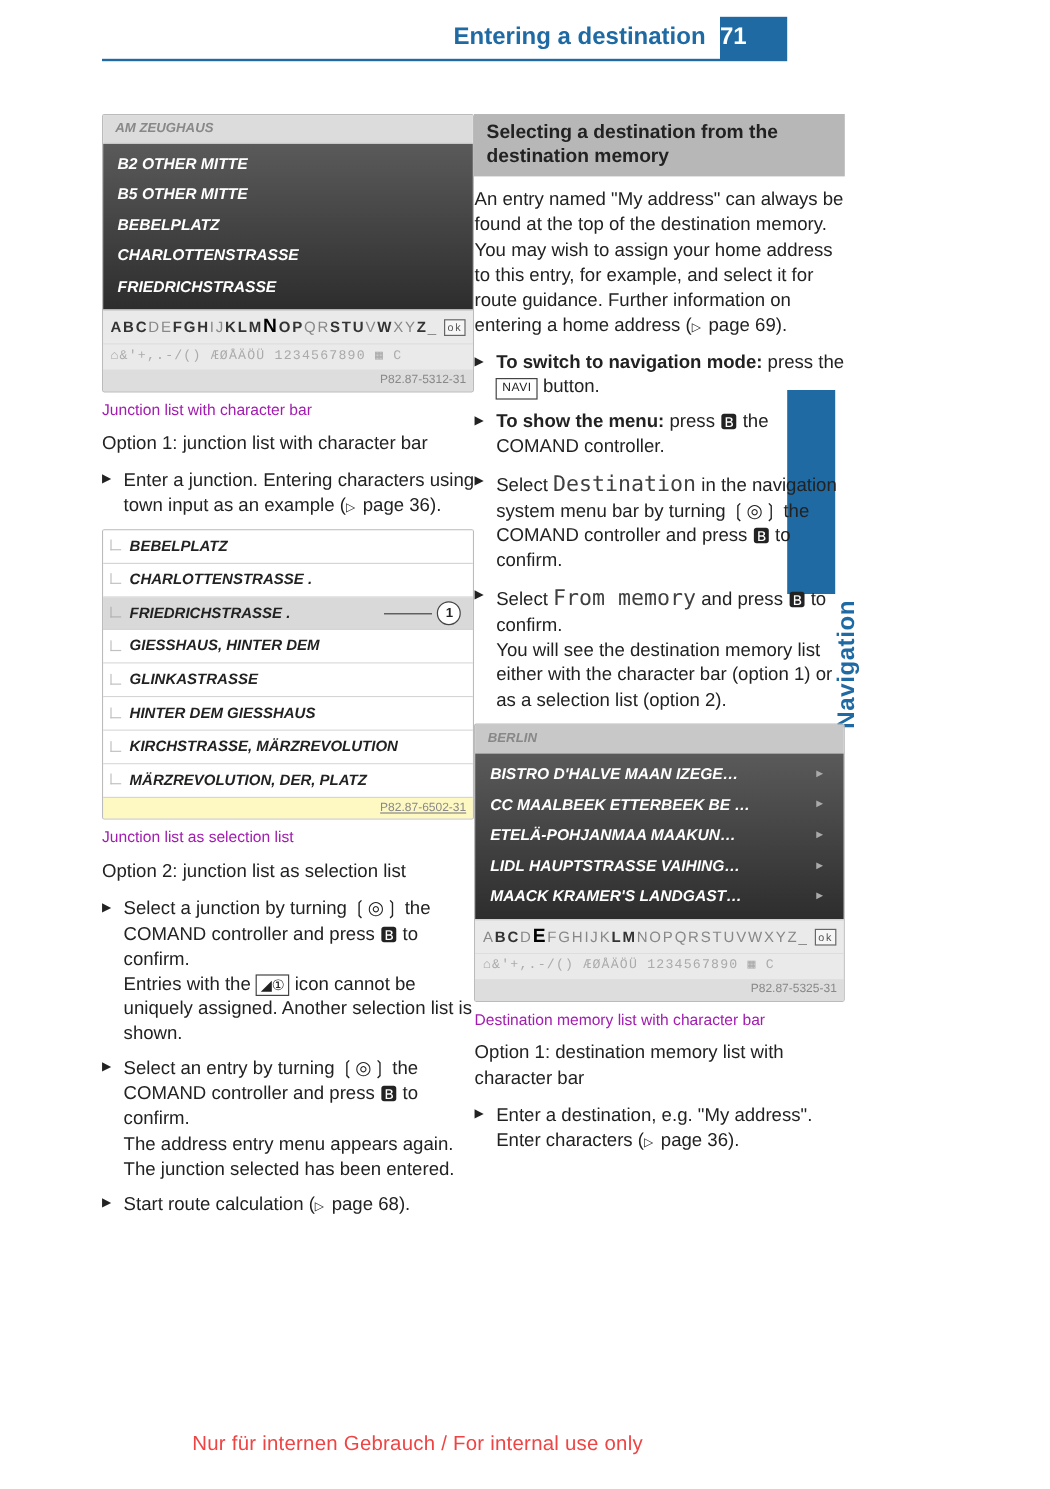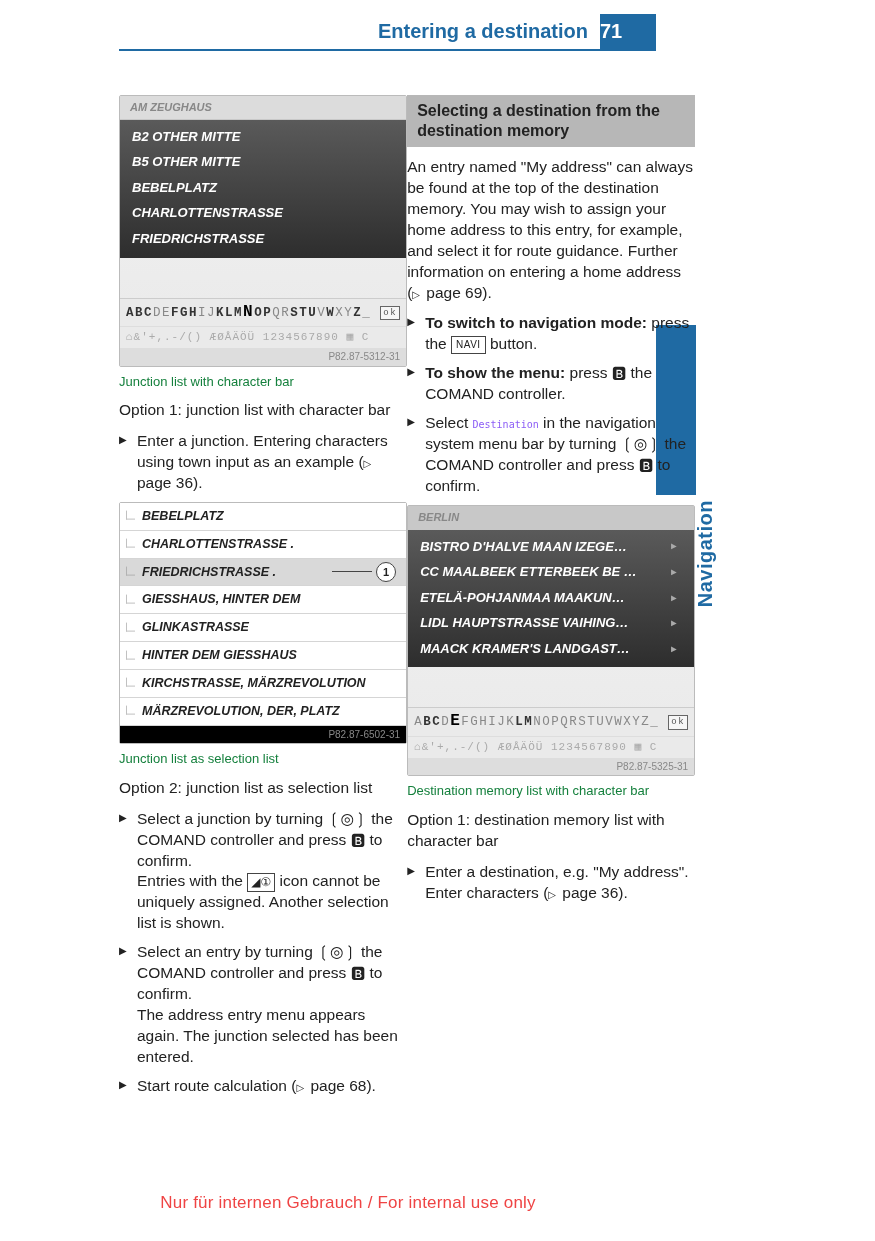--- a/index.html
+++ b/index.html
@@ -8,21 +8,21 @@
     padding: 0;
     font-family: "Helvetica Neue", Helvetica, Arial, sans-serif;
     color: #222;
     background: #fff;
   }
   .page {
     width: 696px;
     height: 1241px;
     position: relative;
     box-sizing: border-box;
-    padding: 0 40px 0 119px;
+    padding: 0 40px 0 85px;
   }
   .header {
     display: flex;
     justify-content: flex-end;
     align-items: stretch;
     padding-top: 14px;
   }
   .header-title {
     color: #1f6aa3;
     font-weight: 700;
@@ -93,30 +93,29 @@
   .screenshot .dark .row {
     color: #fff;
     font-weight: 700;
     font-style: italic;
     font-size: 13px;
     padding: 4px 0;
     position: relative;
   }
   .screenshot .charbar {
     background: #eaeaea;
-    font-family: Liberation Mono, monospace;
+    font-family: Liberation Sans, sans-serif;
     font-size: 12.5px;
     padding: 3px 6px;
     letter-spacing: 1.5px;
     color: #888;
     border-top: 1px solid #ccc;
     position: relative;
     white-space: nowrap;
     overflow: hidden;
-    margin-top: 40px;
   }
   .screenshot .charbar2 {
     background: #eaeaea;
     font-family: Liberation Mono, monospace;
     font-size: 11px;
     padding: 3px 6px;
     letter-spacing: 1px;
     color: #aaa;
     border-top: 1px solid #ddd;
     white-space: nowrap;
@@ -157,26 +156,27 @@
     width: 8px; height: 8px;
     border-left: 1px solid #999;
     border-bottom: 1px solid #999;
     transform: translateY(-60%);
     opacity: 0.6;
   }
   .screenshot-light .imgref {
     text-align: right;
     font-size: 10px;
     color: #888;
-    background: #000000;
+    background: #fef9c3;
     padding: 2px 6px;
+    text-decoration: underline;
   }
   .caption {
     font-size: 13px;
-    color: #15803d;
+    color: #a21caf;
     margin: 4px 0 10px 0;
   }
   p.body {
     margin: 6px 0 10px 0;
   }
   ul.steps {
     list-style: none;
     padding: 0;
     margin: 0 0 8px 0;
   }
@@ -220,22 +220,22 @@
   .section-head {
     background: #b7b7b7;
     font-weight: 700;
     padding: 6px 10px;
     margin: 0 0 10px 0;
     font-size: 16px;
     line-height: 1.25;
   }
   .mono {
     font-family: "Menlo", "Consolas", monospace;
-    color: #8b5cf6;
-    font-size: 10px;
+    color: #404040;
+    font-size: 18px;
   }
   b { font-weight: 700; }
   .callout {
     position: absolute;
     right: 10px;
     top: 50%;
     transform: translateY(-50%);
     display: flex;
     align-items: center;
     gap: 4px;
@@ -374,20 +374,24 @@
       <ul class="steps">
         <li>
           <b>To switch to navigation mode:</b><span> press the </span><span class="btn-navi">NAVI</span><span> button.</span>
         </li>
         <li>
           <b>To show the menu:</b><span> press </span><span class="glyph">🅱</span><span> the COMAND controller.</span>
         </li>
         <li>
           <span>Select </span><span class="mono">Destination</span><span> in the navigation system menu bar by turning </span><span class="glyph">❲◎❳</span><span> the COMAND controller and press </span><span class="glyph">🅱</span><span> to confirm.</span>
         </li>
+        <li>
+          <span>Select </span><span class="mono">From memory</span><span> and press </span><span class="glyph">🅱</span><span> to confirm.</span><br>
+          <span>You will see the destination memory list either with the character bar (option 1) or as a selection list (option 2).</span>
+        </li>
       </ul>
 
       <div class="screenshot" style="margin-top:8px;">
         <div class="topbar" style="background:#c8c8c8;">BERLIN</div>
         <div class="dark">
           <div class="row"><span>BISTRO D'HALVE MAAN IZEGE…</span><span class="rarrow">▸</span></div>
           <div class="row"><span>CC MAALBEEK ETTERBEEK BE …</span><span class="rarrow">▸</span></div>
           <div class="row"><span>ETELÄ-POHJANMAA MAAKUN…</span><span class="rarrow">▸</span></div>
           <div class="row"><span>LIDL HAUPTSTRASSE VAIHING…</span><span class="rarrow">▸</span></div>
           <div class="row"><span>MAACK KRAMER'S LANDGAST…</span><span class="rarrow">▸</span></div>

